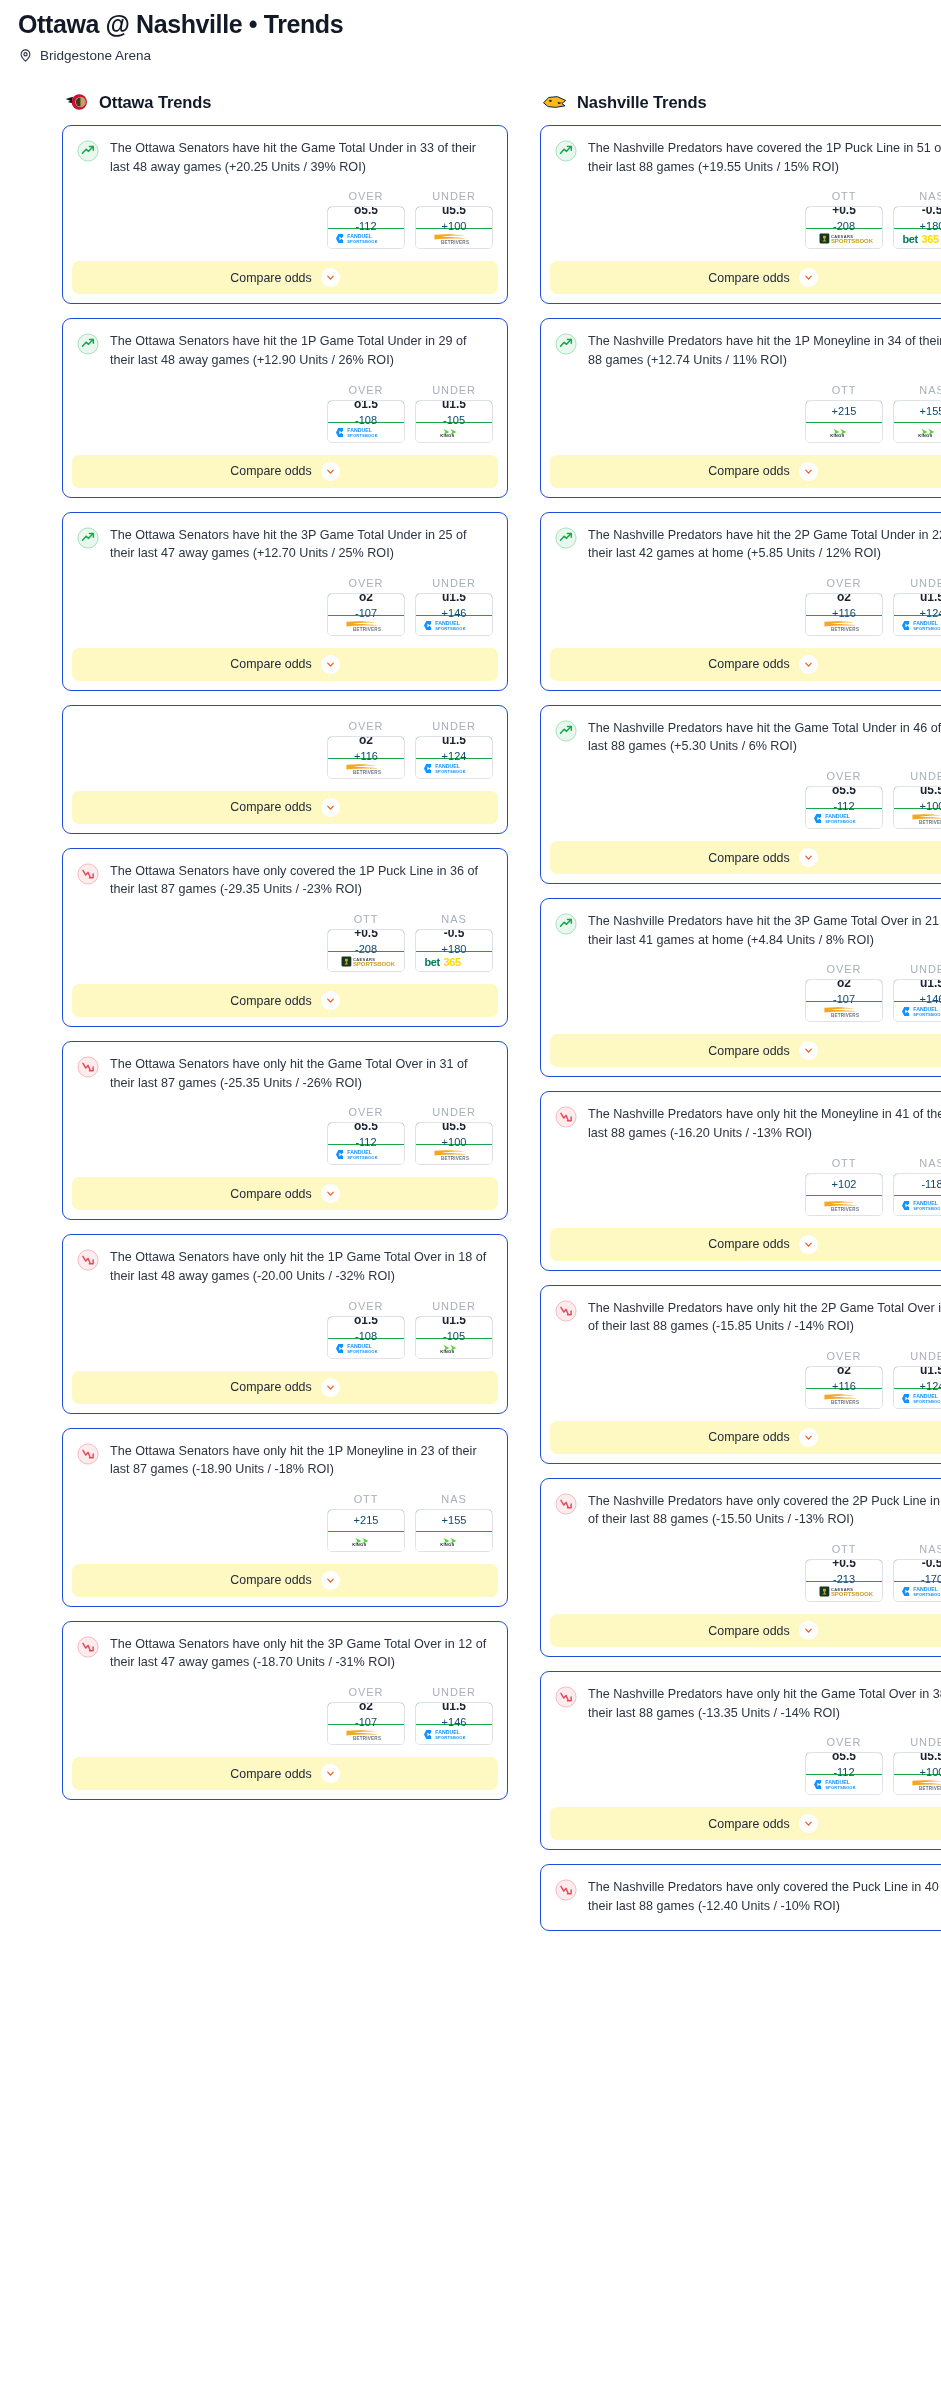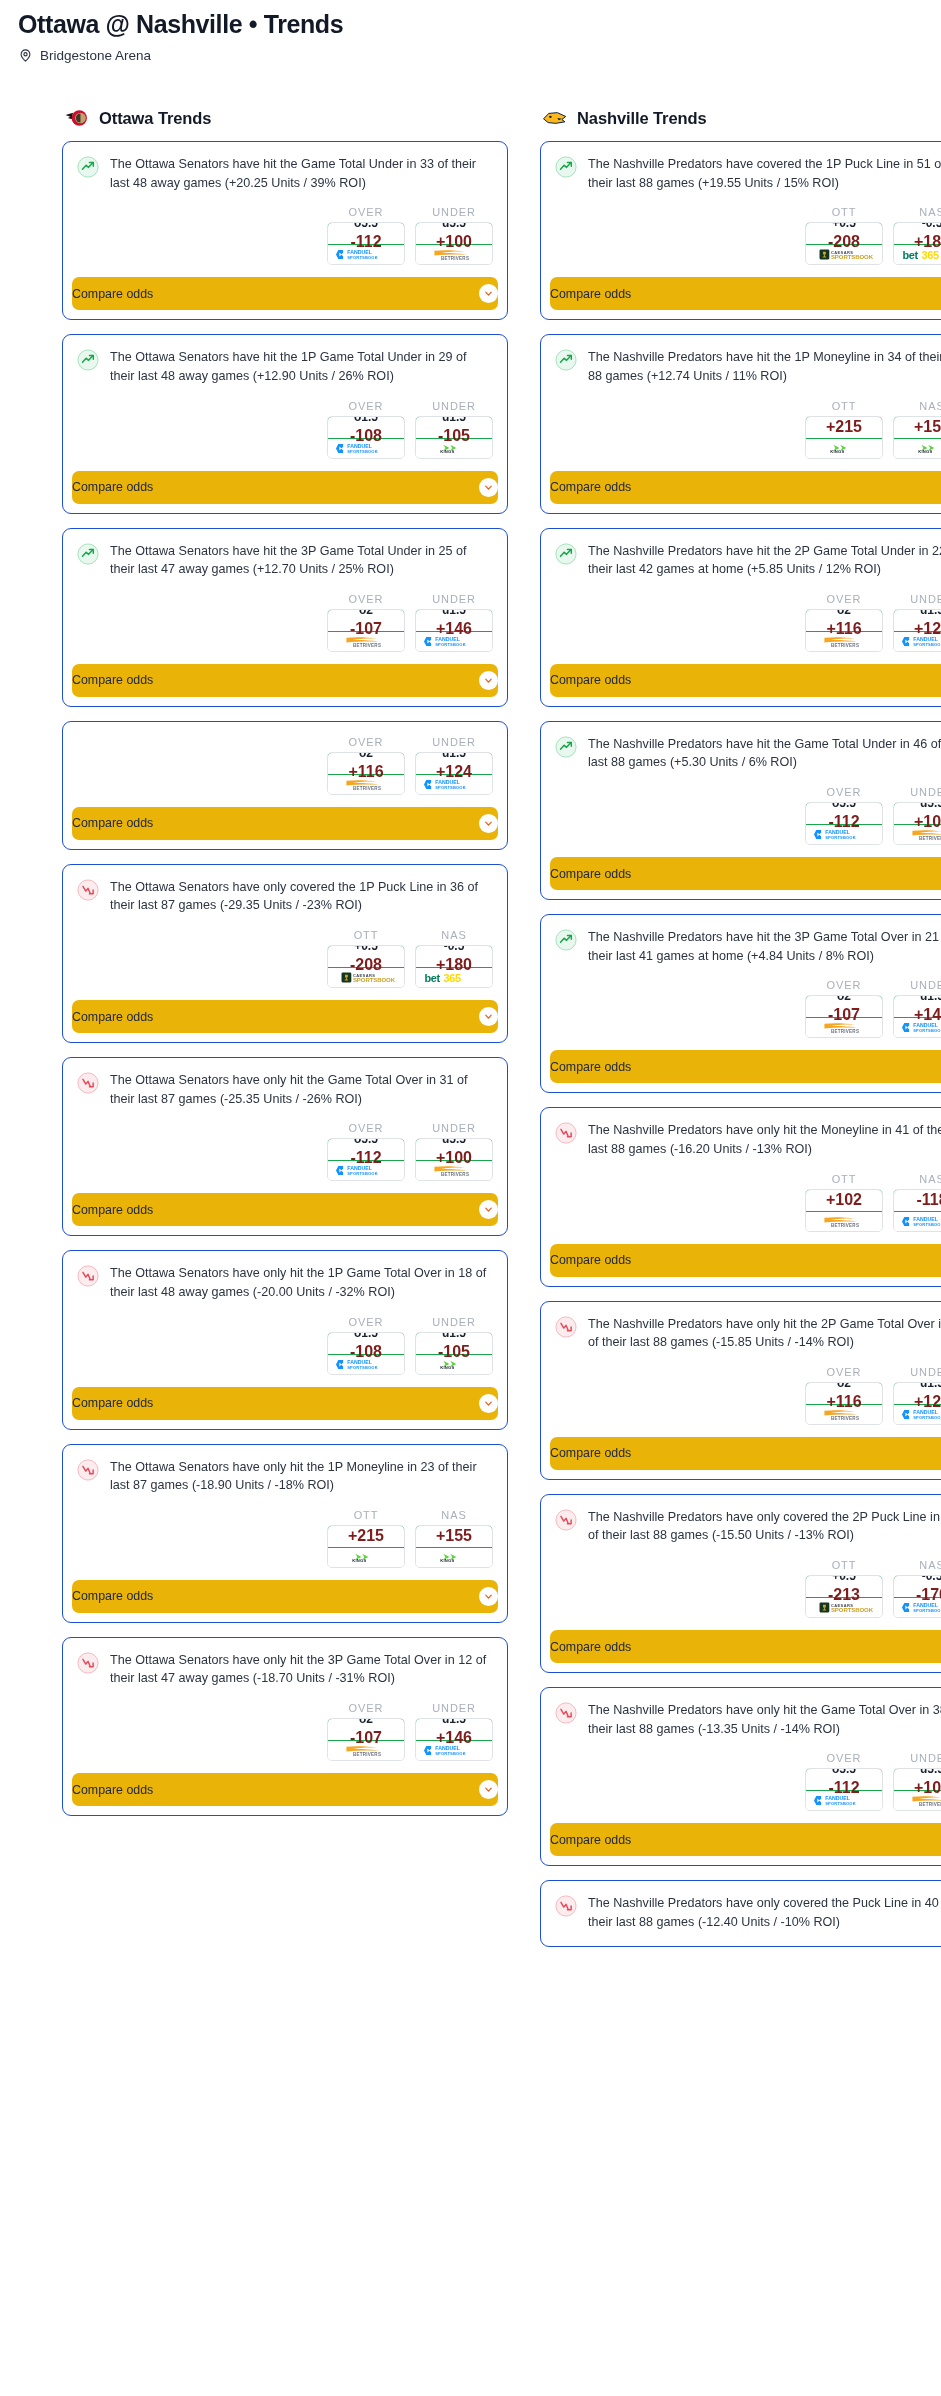--- a/index.html
+++ b/index.html
@@ -17,21 +17,21 @@
     font-size: 25px;
     font-weight: 700;
     letter-spacing: -0.4px;
     color: #131a27;
     margin-bottom: 9px;
   }
   .venue-row {
     display: flex;
     align-items: center;
     gap: 7px;
-    margin-bottom: 44px;
+    margin-bottom: 28px;
   }
   .venue-name { font-size: 13.5px; color: #2c3442; }
   .pin-icon { width: 15px; height: 15px; display: block; }
 
   
   .columns {
     display: flex;
     gap: 32px;
     align-items: flex-start;
     padding-left: 44px;
@@ -98,39 +98,39 @@
     margin: -1px -1px 0 -1px;
     height: 23px;
     display: flex;
     align-items: center;
     justify-content: center;
     gap: 3px;
     background: #fff;
     flex-direction: column;
   }
   .odds-line { font-size: 12px; font-weight: 700; color: #1b2330; }
-  .odds-num { font-size: 16px; font-weight: 700; color: #7f1d1d; }
+  .odds-num { font-size: 11px; font-weight: 400; color: #0c4a6e; }
   .book {
     height: 19px;
     display: flex;
     align-items: center;
     justify-content: center;
     background: #fff;
   }
   .book svg { display: block; }
 
   
   .compare {
     margin: 0 9px 9px 9px;
-    background: #eab308;
+    background: #fef9c3;
     border-radius: 7px;
     height: 33px;
     display: flex;
     align-items: center;
-    justify-content: space-between;
+    justify-content: center;
     gap: 9px;
     cursor: pointer;
   }
   .compare-label { font-size: 12.4px; color: #22293a; }
   .chev-btn {
     width: 19px; height: 19px;
     border-radius: 50%;
     background: #ffffff;
     display: flex; align-items: center; justify-content: center;
   }

